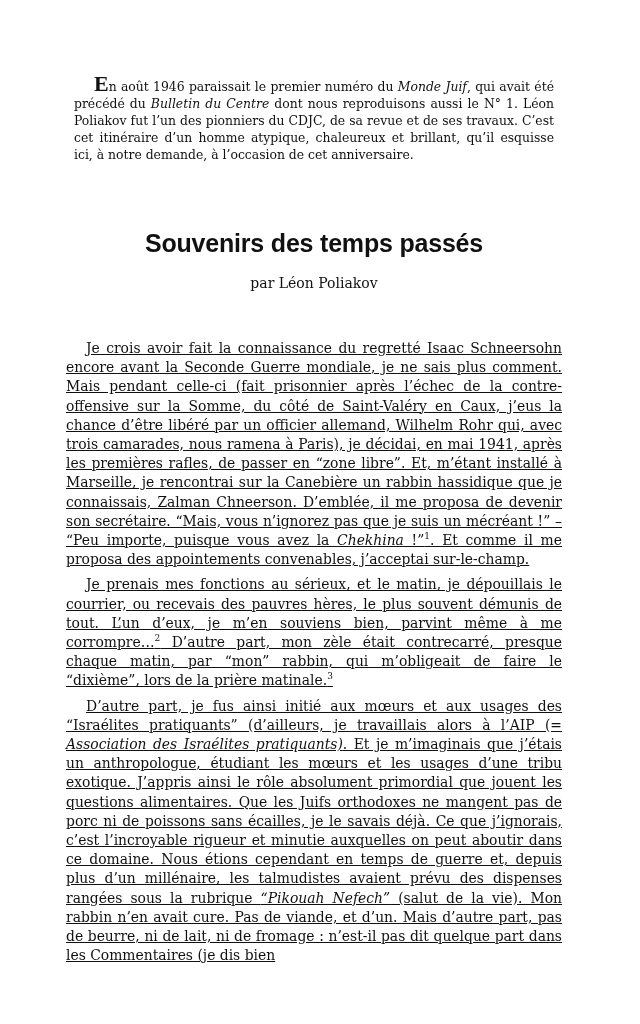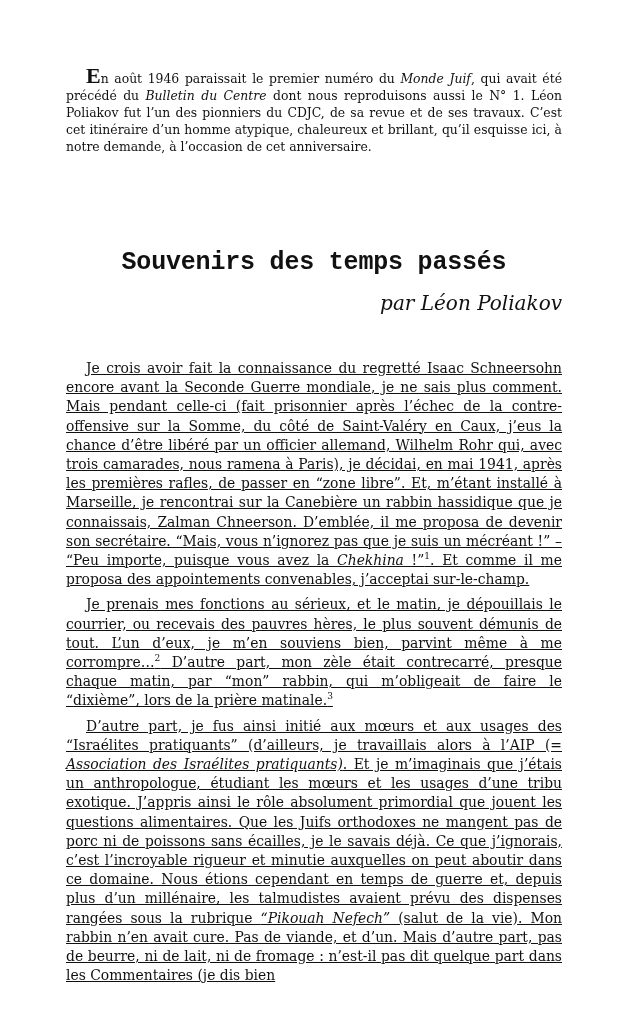--- a/index.html
+++ b/index.html
@@ -1,21 +1,21 @@
 <!DOCTYPE html>
 <html><head>
 <meta charset="utf-8">
 <style>
   html, body { margin:0; padding:0; background:#ffffff; }
   body { width:640px; height:1024px; position:relative; overflow:hidden; color:#111; }
   .page { position:absolute; left:66px; top:70px; width:496px; font-family:"DejaVu Serif", serif; }
-  .intro { font-size:12.4px; line-height:17px; text-align:justify; text-indent:20px; margin:0; }
+  .intro { font-size:12.4px; line-height:17px; text-align:justify; text-indent:20px; margin:8px; }
   .dropcap { font-family:"Liberation Serif", serif; font-weight:bold; font-size:22px; line-height:12px; }
-  .title { font-family:Liberation Mono, monospace; font-weight:bold; font-size:25px; text-align:center; margin:92px 0 0 0; line-height:32px; letter-spacing:-0.2px; }
-  .author { font-family:"DejaVu Serif", serif; font-style:italic; font-size:20px; text-align:right; margin:14px 0 0 0; line-height:20px; }
+  .title { font-family:Liberation Sans, sans-serif; font-weight:bold; font-size:25px; text-align:center; margin:64px 0 0 0; line-height:32px; letter-spacing:-0.2px; }
+  .author { font-family:"DejaVu Serif", serif; font-size:14px; text-align:center; margin:14px 0 0 0; line-height:20px; }
   .body { margin-top:46px; }
   .para { font-size:13.9px; line-height:19.2px; text-align:justify; text-indent:20px; margin:0 0 6px 0;text-decoration:underline; }
   sup { font-size:9px; line-height:0; }
   i { font-style:italic; }
 </style>
 </head>
 <body>
 
 <div class="page">
   <p class="intro"><span class="dropcap">E</span><span>n août 1946 paraissait le premier numéro du </span><i>Monde Juif</i><span>, qui avait été précédé du </span><i>Bulletin du Centre</i><span> dont nous reproduisons aussi le N° 1. Léon Poliakov fut l’un des pionniers du CDJC, de sa revue et de ses travaux. C’est cet itinéraire d’un homme atypique, chaleureux et brillant, qu’il esquisse ici, à notre demande, à l’occasion de cet anniversaire.</span></p>

